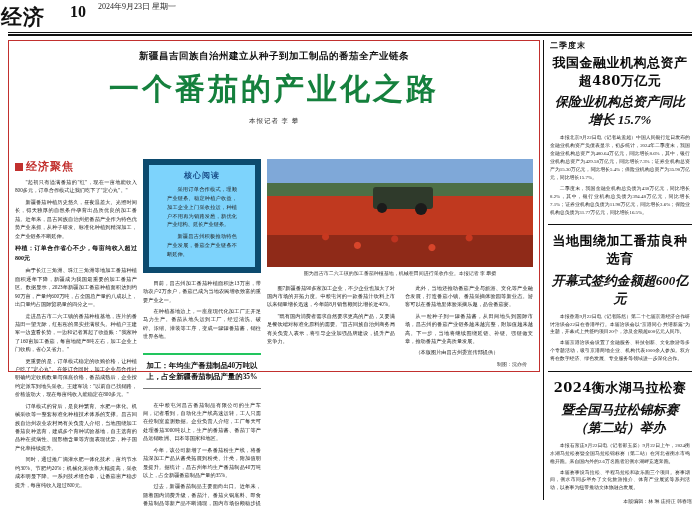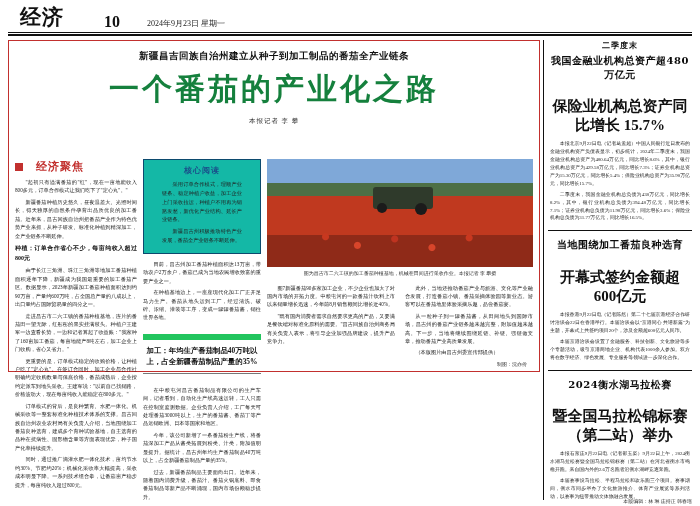--- a/index.html
+++ b/index.html
@@ -10,21 +10,21 @@
     color:#111;
     overflow:hidden;
   }
   .page{position:relative;width:700px;height:506px;background:#fff;}
 
   
   .masthead{
     position:absolute;left:0;top:0;width:700px;height:34px;
     display:flex;align-items:center;
   }
-  .mast-left{display:flex;align-items:flex-end;padding-left:20px;gap:15px;}
+  .mast-left{display:flex;align-items:flex-start;padding-left:1px;}
   .mast-section{font-size:21px;font-weight:bold;letter-spacing:1px;color:#111;font-family:"DejaVu Sans",sans-serif;}
   .mast-pagenum{font-size:16px;font-weight:bold;margin-left:25px;font-family:"Liberation Serif",serif;}
   .mast-date{font-size:8px;color:#222;margin-left:12px;position:relative;top:-2px;}
   .mast-right{position:absolute;right:8px;top:4px;font-size:20px;font-weight:bold;letter-spacing:2px;
     font-family:"DejaVu Serif",serif;color:#111;}
   .mast-rule{position:absolute;left:8px;top:32px;width:684px;height:0;border-top:1px solid #111;}
   .mast-rule2{position:absolute;left:8px;top:34px;width:684px;height:0;border-top:2px solid #111;}
 
   
   .left-zone{position:absolute;left:8px;top:40px;width:532px;height:332px;border:1px solid #c2302e;box-sizing:border-box;}
@@ -37,30 +37,30 @@
      font-family:"DejaVu Serif",serif;color:#15803d;}
   .byline{text-align:center;font-size:6.5px;color:#333;margin-top:7px;letter-spacing:1px;}
 
   
   .content{position:absolute;left:6px;top:118px;width:518px;height:376px;}
   .col{position:absolute;top:0;}
   .col-a{left:0;width:122px;}
   .col-b{left:128px;width:118px;}
   .col-c{left:252px;width:266px;}
 
-  .focus-head{display:flex;align-items:center;gap:13px;margin-bottom:4px;}
+  .focus-head{display:flex;align-items:center;gap:3px;margin-bottom:4px;}
   .focus-sq{width:8px;height:8px;background:#c2302e;}
   .focus-title{font-size:11px;font-weight:bold;color:#c2302e;letter-spacing:1px;}
 
   .body-text{font-size:5.2px;line-height:1.62;text-align:justify;color:#1a1a1a;}
   .body-text p{margin:0 0 3px 0;text-indent:2em;}
   .sub-em{font-size:6px;font-weight:bold;color:#111;display:block;margin:4px 0 3px 0;text-indent:0;}
 
   
-  .core-box{border:1px solid #0c4a6e; padding:5px 18px;background:#14b8a6;box-sizing:border-box;}
+  .core-box{border:6px solid #0c4a6e; padding:5px 18px;background:#7dd3fc;box-sizing:border-box;}
   .core-title{font-size:8px;font-weight:bold;text-align:center;color:#1a4f8a;margin-bottom:4px;letter-spacing:1px;}
   .core-text{font-size:5.2px;line-height:1.7;text-align:justify;color:#222;}
   .core-text p{margin:0 0 3px 0;text-indent:2em;}
 
   
   .photo{width:100%;height:108px;position:relative;overflow:hidden;border:0;}
   .ph1{background:
      radial-gradient(circle at 22% 72%, #c8381f 0 3px, transparent 4px),
      radial-gradient(circle at 34% 80%, #d8452a 0 3px, transparent 4px),
      radial-gradient(circle at 48% 74%, #bf3320 0 3px, transparent 4px),
@@ -68,31 +68,31 @@
      radial-gradient(circle at 76% 73%, #c8381f 0 3px, transparent 4px),
      linear-gradient(#7fa8d8 0 22%, #4d6f45 22% 34%, #c0391f 34% 70%, #8f2a18 70% 100%);
   }
   .ph1 .tractor{position:absolute;left:40%;top:26%;width:60px;height:22px;background:#2f3a2b;border-radius:3px;}
   .ph1 .tractor:after{content:"";position:absolute;left:4px;top:16px;width:10px;height:10px;border-radius:50%;background:#1b1b1b;}
   .ph1 .tractor:before{content:"";position:absolute;right:6px;top:16px;width:12px;height:12px;border-radius:50%;background:#1b1b1b;}
 
   .cap{font-size:5px;color:#333;text-align:center;margin-top:3px;line-height:1.5;}
 
   
-  .callout{border-top:6px solid #22c55e;border-bottom:1px solid #777;padding:5px 2px;margin:12px 0;}
+  .callout{border-top:2px solid #22c55e;border-bottom:1px solid #777;padding:5px 2px;margin:12px 0;}
   .callout-t{font-size:7.4px;font-weight:bold;text-align:center;line-height:1.55;color:#111;}
 
   .sec-title{font-size:9px;font-weight:bold;text-align:center;margin:7px 0 5px;letter-spacing:1px;color:#111;}
 
   
   .r-item{padding:0 2px;}
-  .r-kicker{font-size:8px;font-weight:bold;text-align:center;color:#111;letter-spacing:1px;margin-bottom:3px;}
-  .r-title{font-size:10px;font-weight:bold;text-align:center;letter-spacing:.5px;line-height:1.35;color:#0b0b0b;
+  .r-kicker{font-size:8px;font-weight:bold;color:#111;letter-spacing:1px;margin-bottom:3px;}
+  .r-title{font-size:13px;font-weight:bold;text-align:center;letter-spacing:.5px;line-height:1.35;color:#0b0b0b;
     font-family:"DejaVu Serif",serif;}
-  .r-sub{font-size:15px;font-weight:bold;text-align:center;margin-top:16px;color:#111;}
+  .r-sub{font-size:13px;font-weight:bold;text-align:center;margin-top:4px;color:#111;font-style:italic;}
   .r-body{font-size:4.9px;line-height:1.62;text-align:justify;color:#1f1f1f;margin-top:5px;}
   .r-body p{margin:0 0 3px 0;text-indent:2em;}
   .r-sep{border-top:1px solid #111;margin:8px 0 7px;}
 
   .footer{position:absolute;left:548px;bottom:2px;width:144px;font-size:5px;text-align:right;color:#333;}
   .left-credit{position:absolute;right:12px;bottom:4px;font-size:5px;color:#333;}
 </style>
 </head>
 <body>
 

